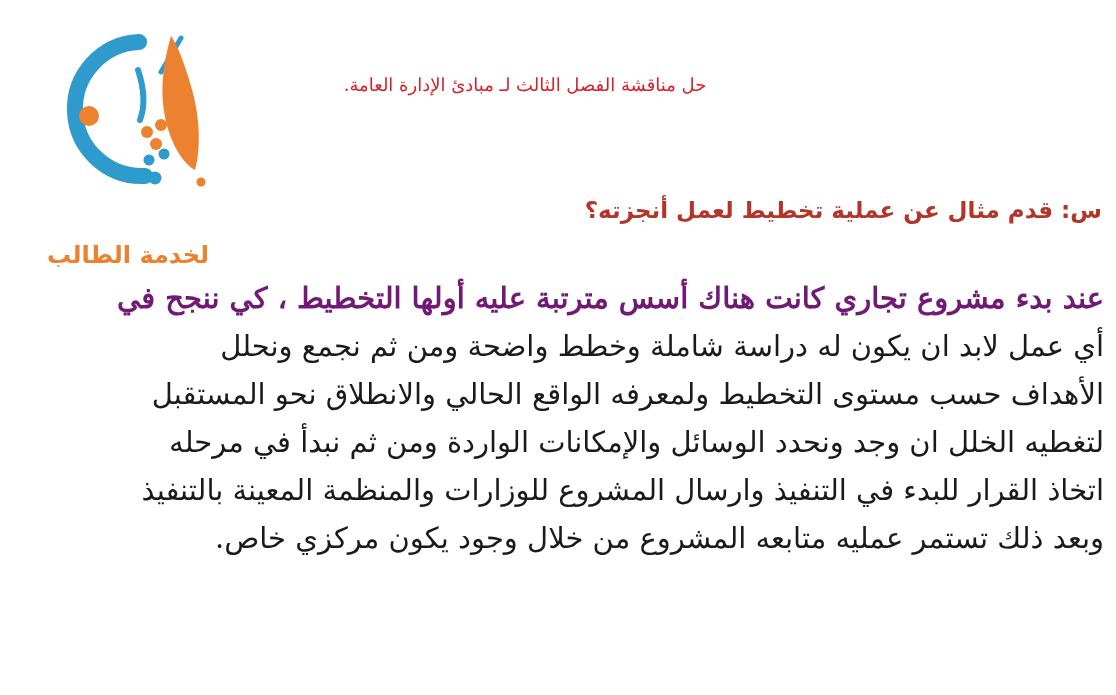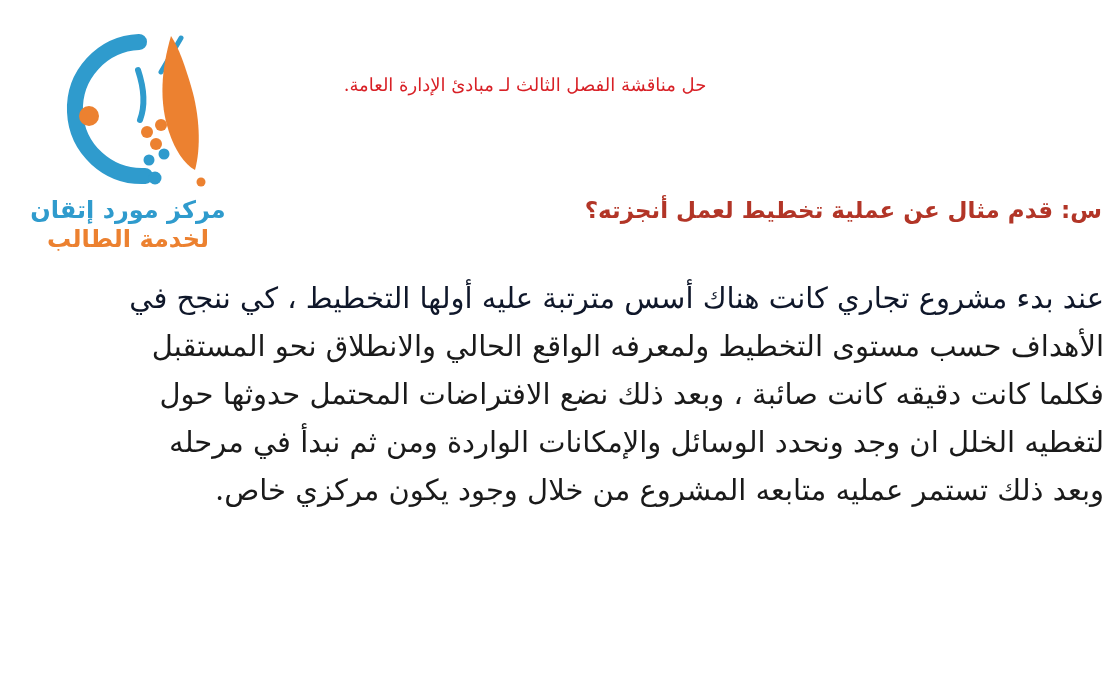--- a/index.html
+++ b/index.html
@@ -103,27 +103,27 @@
 
     <circle cx="104" cy="104" r="6" fill="#ec8130"></circle>
     <circle cx="118" cy="97" r="6" fill="#ec8130"></circle>
     <circle cx="113" cy="116" r="6" fill="#ec8130"></circle>
 
     <circle cx="106" cy="132" r="5.5" fill="#2f9bcd"></circle>
     <circle cx="121" cy="126" r="5.5" fill="#2f9bcd"></circle>
 
     <circle cx="112" cy="150" r="6.5" fill="#2f9bcd"></circle>
   </svg>
-  <div class="logo-line1" style="color: rgb(47, 155, 205);">مركز مورد إتقان</div>
-  <div class="logo-line2" style="color: rgb(236, 129, 48);">لخدمة الطالب</div>
+  <div class="logo-line2" style="color: rgb(236, 129, 48); margin-top: 44px;">لخدمة الطالب</div>
 </div>
 
 <div class="doc-title" style="color: rgb(216, 32, 38);">حل مناقشة الفصل الثالث لـ مبادئ الإدارة العامة.</div>
 
 <div class="question" style="color: rgb(178, 53, 39);">س: قدم مثال عن عملية تخطيط لعمل أنجزته؟</div>
 
 <div class="answer">
-  <div class="answer-line" style="color: #0f172a;">عند بدء مشروع تجاري كانت هناك أسس مترتبة عليه أولها التخطيط ، كي ننجح في</div>
+  <div class="answer-line" style="color: #701a75; font-weight: bold;">عند بدء مشروع تجاري كانت هناك أسس مترتبة عليه أولها التخطيط ، كي ننجح في</div>
+  <div class="answer-line" style="color: rgb(26, 26, 26);">أي عمل لابد ان يكون له دراسة شاملة وخطط واضحة ومن ثم نجمع ونحلل</div>
   <div class="answer-line" style="color: rgb(26, 26, 26);">الأهداف حسب مستوى التخطيط ولمعرفه الواقع الحالي والانطلاق نحو المستقبل</div>
-  <div class="answer-line" style="color: rgb(26, 26, 26);">فكلما كانت دقيقه كانت صائبة ، وبعد ذلك نضع الافتراضات المحتمل حدوثها حول</div>
   <div class="answer-line" style="color: rgb(26, 26, 26);">لتغطيه الخلل ان وجد ونحدد الوسائل والإمكانات الواردة ومن ثم نبدأ في مرحله</div>
+  <div class="answer-line" style="color: rgb(26, 26, 26);">اتخاذ القرار للبدء في التنفيذ وارسال المشروع للوزارات والمنظمة المعينة بالتنفيذ</div>
   <div class="answer-line" style="color: rgb(26, 26, 26);">وبعد ذلك تستمر عمليه متابعه المشروع من خلال وجود يكون مركزي خاص.</div>
 </div>
 
 </body></html>

